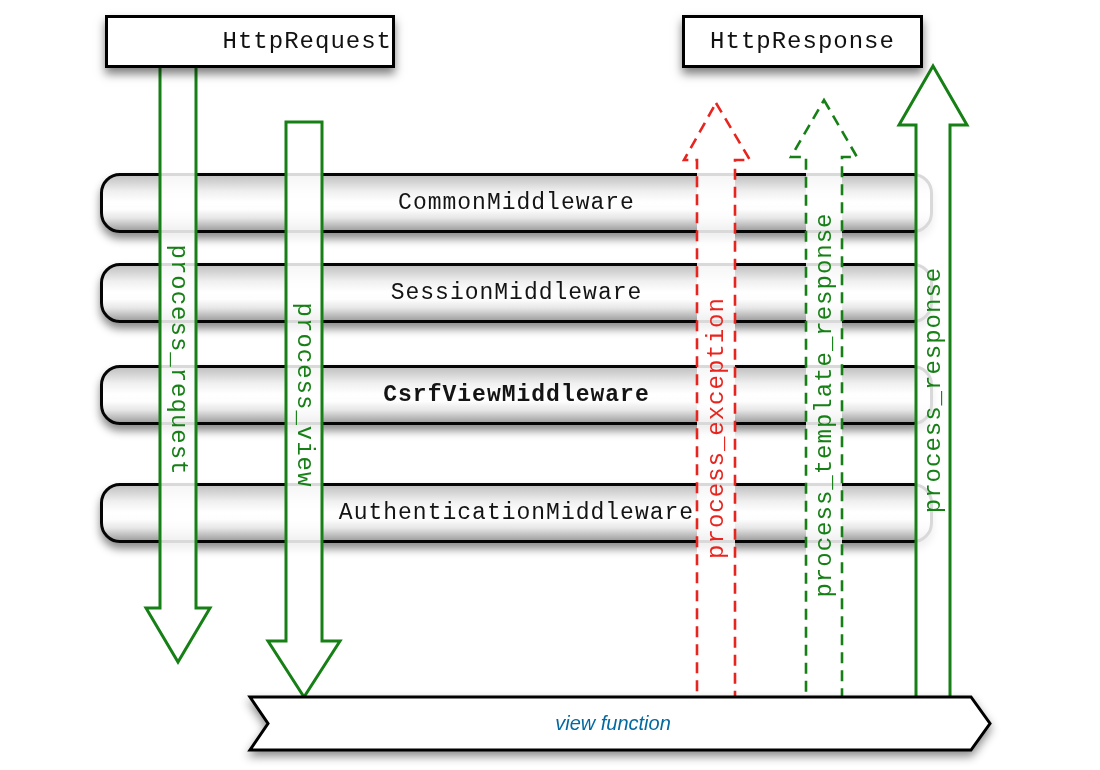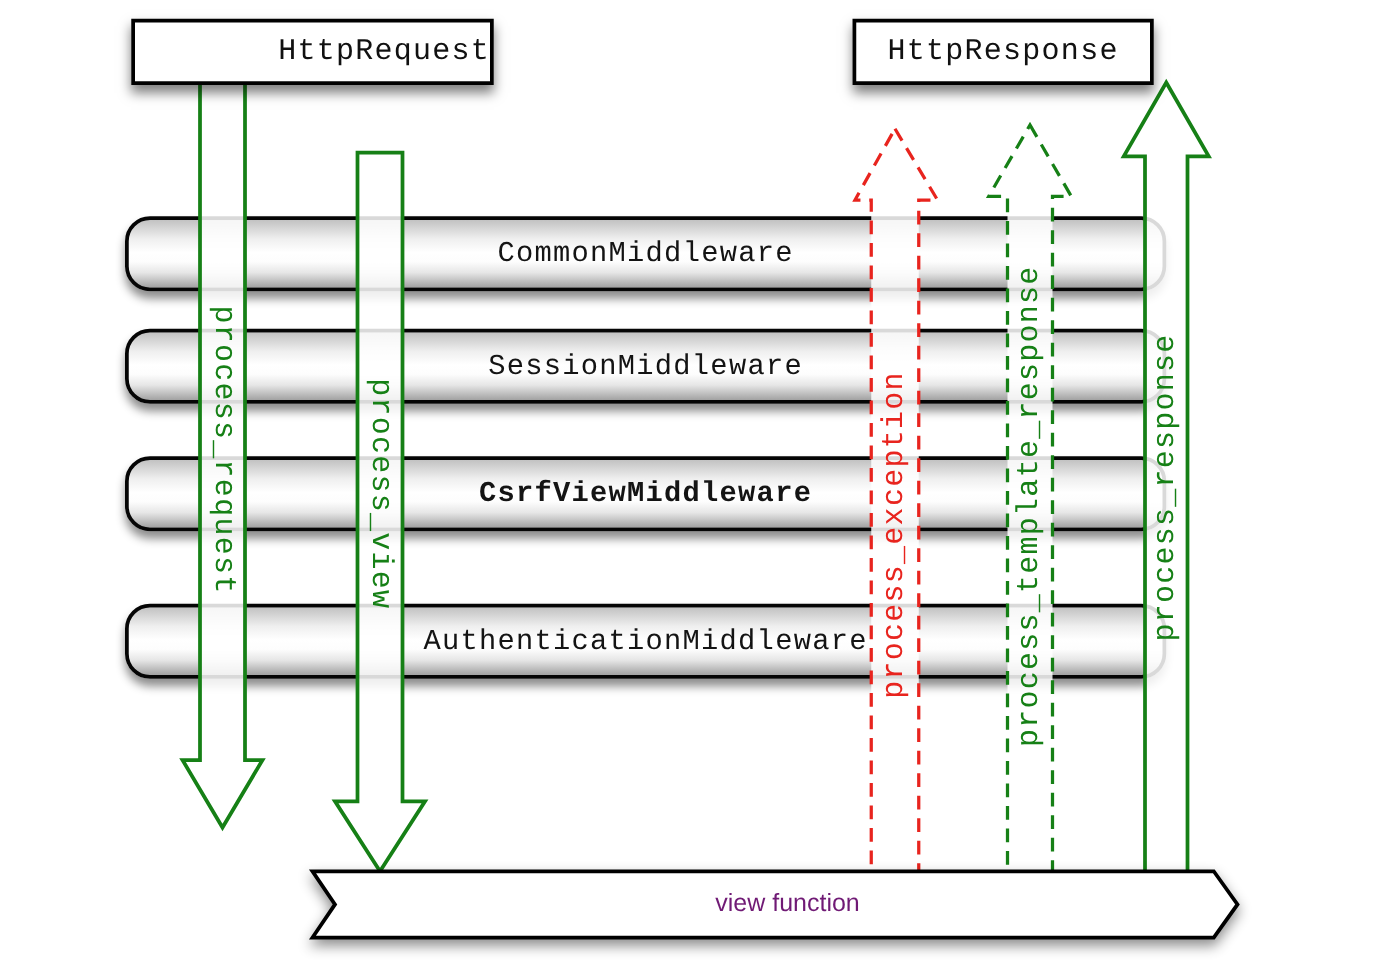--- a/index.html
+++ b/index.html
@@ -36,24 +36,24 @@
   
   .vlabel{
     position:absolute;white-space:nowrap;font-size:24px;letter-spacing:1px;z-index:4;
   }
   .rot-cw{transform:translate(-50%,-50%) rotate(90deg);}
   .rot-ccw{transform:translate(-50%,-50%) rotate(-90deg);}
   .green{color:#168016;}
   .red{color:#e8241e;}
   
   #view-function-label{
-    position:absolute;left:260px;top:697px;width:740px;height:53px;
+    position:absolute;left:243px;top:697px;width:740px;height:53px;
     display:flex;align-items:center;justify-content:center;
     font-family:"Liberation Sans","DejaVu Sans",sans-serif;
-    font-size:20px;color:#701a75;z-index:5;
+    font-size:20px;color:#0369a1;z-index:5;font-style:italic;
   }
 </style>
 </head>
 <body>
 
 <div id="canvas">
 
   <div class="mw-bar" style="top:173px;">
     <span>CommonMiddleware</span>
   </div>

